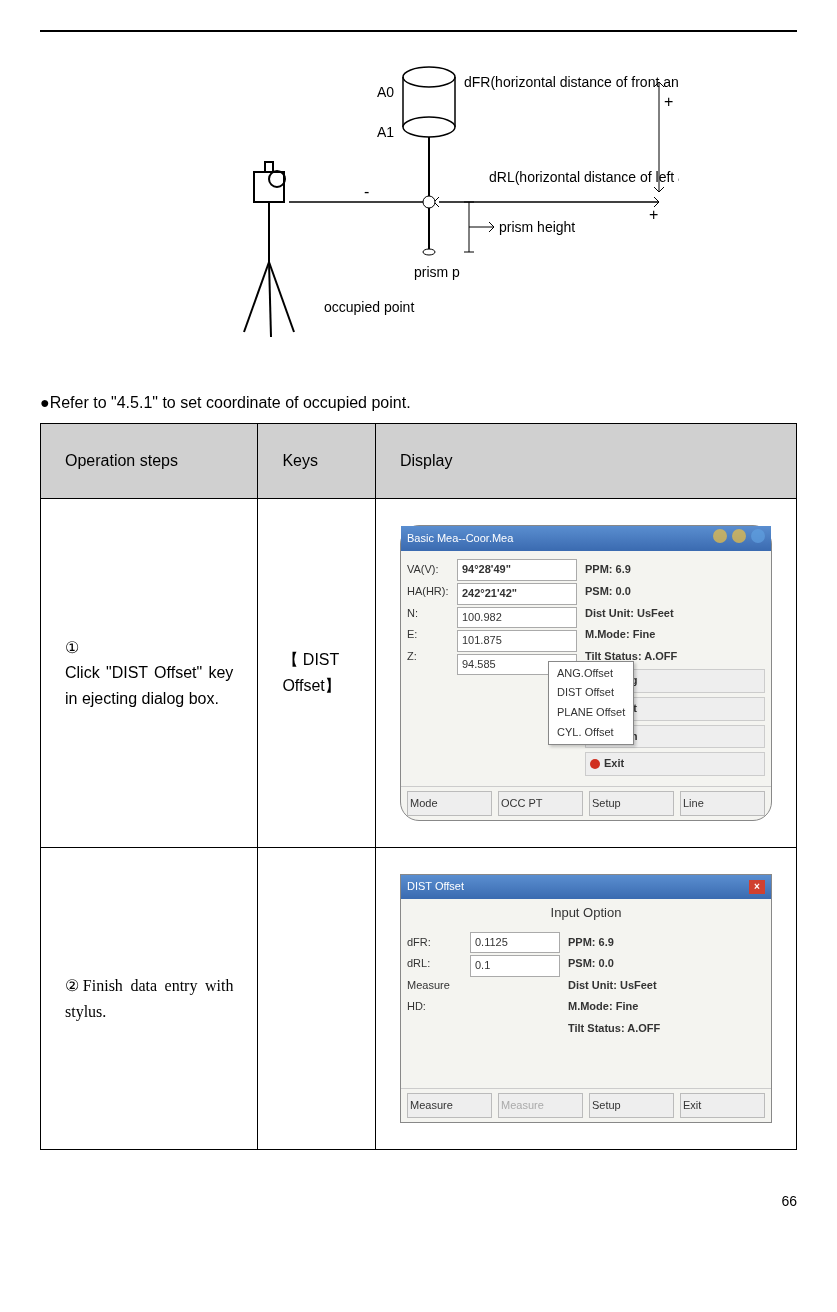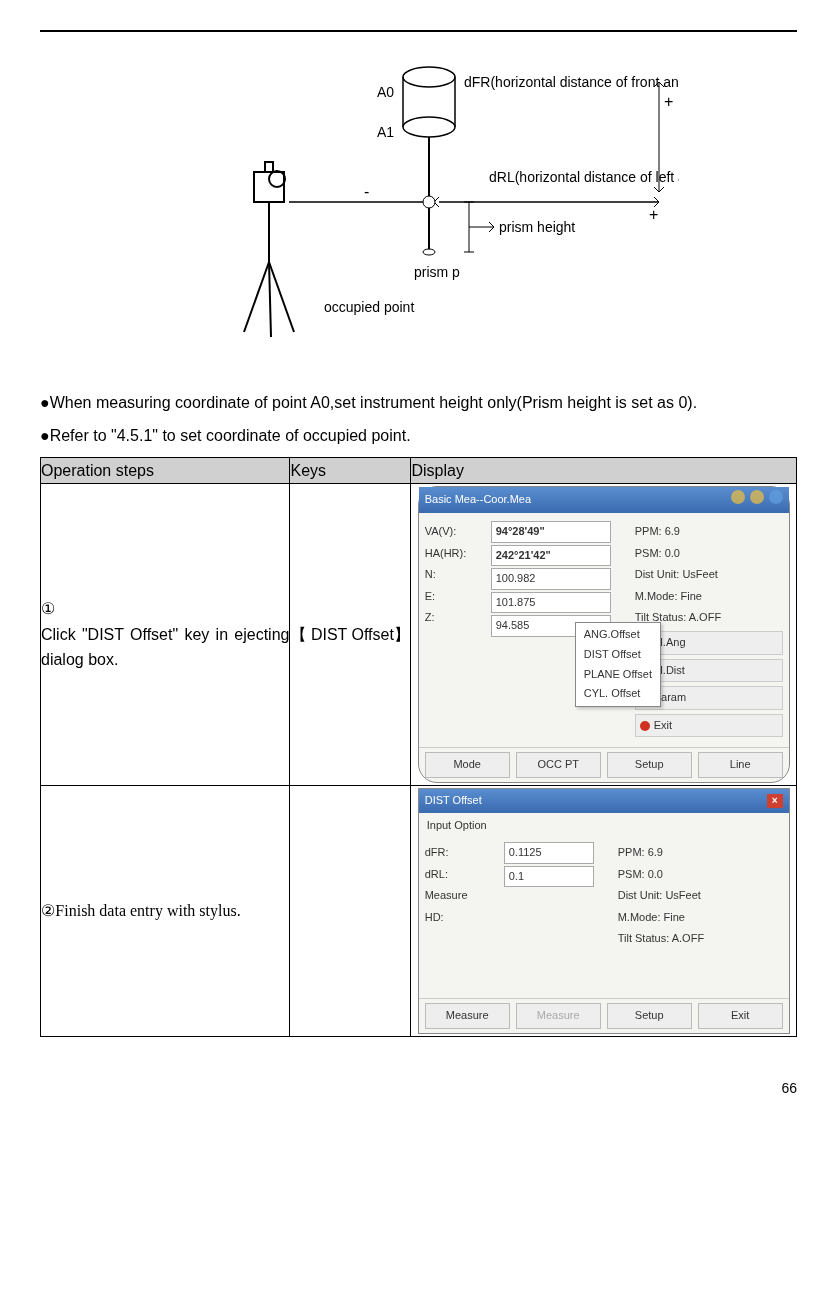--- a/index.html
+++ b/index.html
@@ -26,21 +26,21 @@
     margin: 8px 0;
     text-align: justify;
   }
   table.main {
     width: 100%;
     border-collapse: collapse;
     margin-top: 6px;
   }
   table.main th, table.main td {
     border: 1px solid #000;
-    padding: 0;
+    padding: 24px;
     vertical-align: middle;
     text-align: left;
   }
   table.main th {
     background: #d0d0d0;
     font-weight: normal;
   }
   .col-op { width: 33%; }
   .col-key { width: 16%; }
   .col-disp { width: 51%; }
@@ -66,25 +66,25 @@
     display: inline-block;
     width: 14px; height: 14px;
     background: #fff;
     border-radius: 50%;
     margin-left: 2px;
     opacity: .7;
   }
   .screen-body {
     display: flex;
     padding: 6px;
-    gap: 24px;
+    gap: 8px;
   }
   .lcol { flex: 0 0 42px; }
   .mcol { flex: 0 0 120px; }
-  .rcol { flex: 1; }
+  .rcol { flex: 1; font-weight: bold; }
   .lcol div, .rcol div { margin: 4px 0; }
   .val {
     border: 1px solid #aaa;
     background: #fff;
     padding: 1px 4px;
     margin: 2px 0;
     display: block;
   }
   .side-btn {
     display: flex;
@@ -97,21 +97,20 @@
   }
   .dot { width:10px; height:10px; border-radius:50%; display:inline-block; }
   .btnrow {
     display: flex;
     padding: 4px 6px;
     gap: 6px;
     border-top: 1px solid #ccc;
   }
   .btnrow .b {
     flex: 1;
-    text-align: center;
     border: 1px solid #bbb;
     background: #eee;
     padding: 3px 2px;
   }
   .popup {
     position: absolute;
     background: #fff;
     border: 1px solid #888;
     padding: 2px;
     font-size: 11px;
@@ -182,21 +181,20 @@
   <text x="505" y="55" font-size="16">+</text>
   <text x="490" y="168" font-size="16">+</text>
 
   <line x1="500" y1="30" x2="500" y2="140" stroke="#000"></line>
   <polyline points="495,35 500,30 505,35" fill="none" stroke="#000"></polyline>
   <polyline points="495,135 500,140 505,135" fill="none" stroke="#000"></polyline>
 </svg>
 </div>
 
 <div class="bullets">
-  <p>●When measuring coordinate of point A0,set instrument height only(Prism height is set as 0).</p>
   <p>●Refer to "4.5.1" to set coordinate of occupied point.</p>
 </div>
 
 <table class="main">
   <tbody>
       <tr>
     <th class="col-op">Operation steps</th>
     <th class="col-key">Keys</th>
     <th class="col-disp">Display</th>
   </tr>
@@ -255,40 +253,40 @@
                   <span>Exit</span>
                 </div>
           </div>
         </div>
         <div class="btnrow">
           <div class="b">Mode</div>
           <div class="b">OCC PT</div>
           <div class="b">Setup</div>
           <div class="b">Line</div>
         </div>
-        <div class="popup" style="left:156px; top:135px;">
+        <div class="popup" style="left:147px; top:135px;">
           <div>ANG.Offset</div>
           <div>DIST Offset</div>
           <div>PLANE Offset</div>
           <div>CYL. Offset</div>
         </div>
       </div>
     </td>
   </tr>
 
   <tr>
     <td style="text-align:justify;font-family:Liberation Serif, serif;">②Finish data entry with stylus.</td>
     <td></td>
     <td>
       <div class="screen">
         <div class="titlebar">
           <span>DIST Offset</span>
           <span class="red-x">×</span>
         </div>
-        <div style="padding:4px 8px 0; font-size:11px;">Input Option</div>
+        <div style="padding:4px 8px 0; font-size:13px;text-align:center;">Input Option</div>
         <div class="screen-body">
           <div class="lcol" style="flex-basis:55px;">
             <div>dFR:</div>
             <div>dRL:</div>
             <div>Measure</div>
             <div>HD:</div>
           </div>
           <div class="mcol" style="flex-basis:90px;">
             <span class="val">0.1125</span>
             <span class="val">0.1</span>

